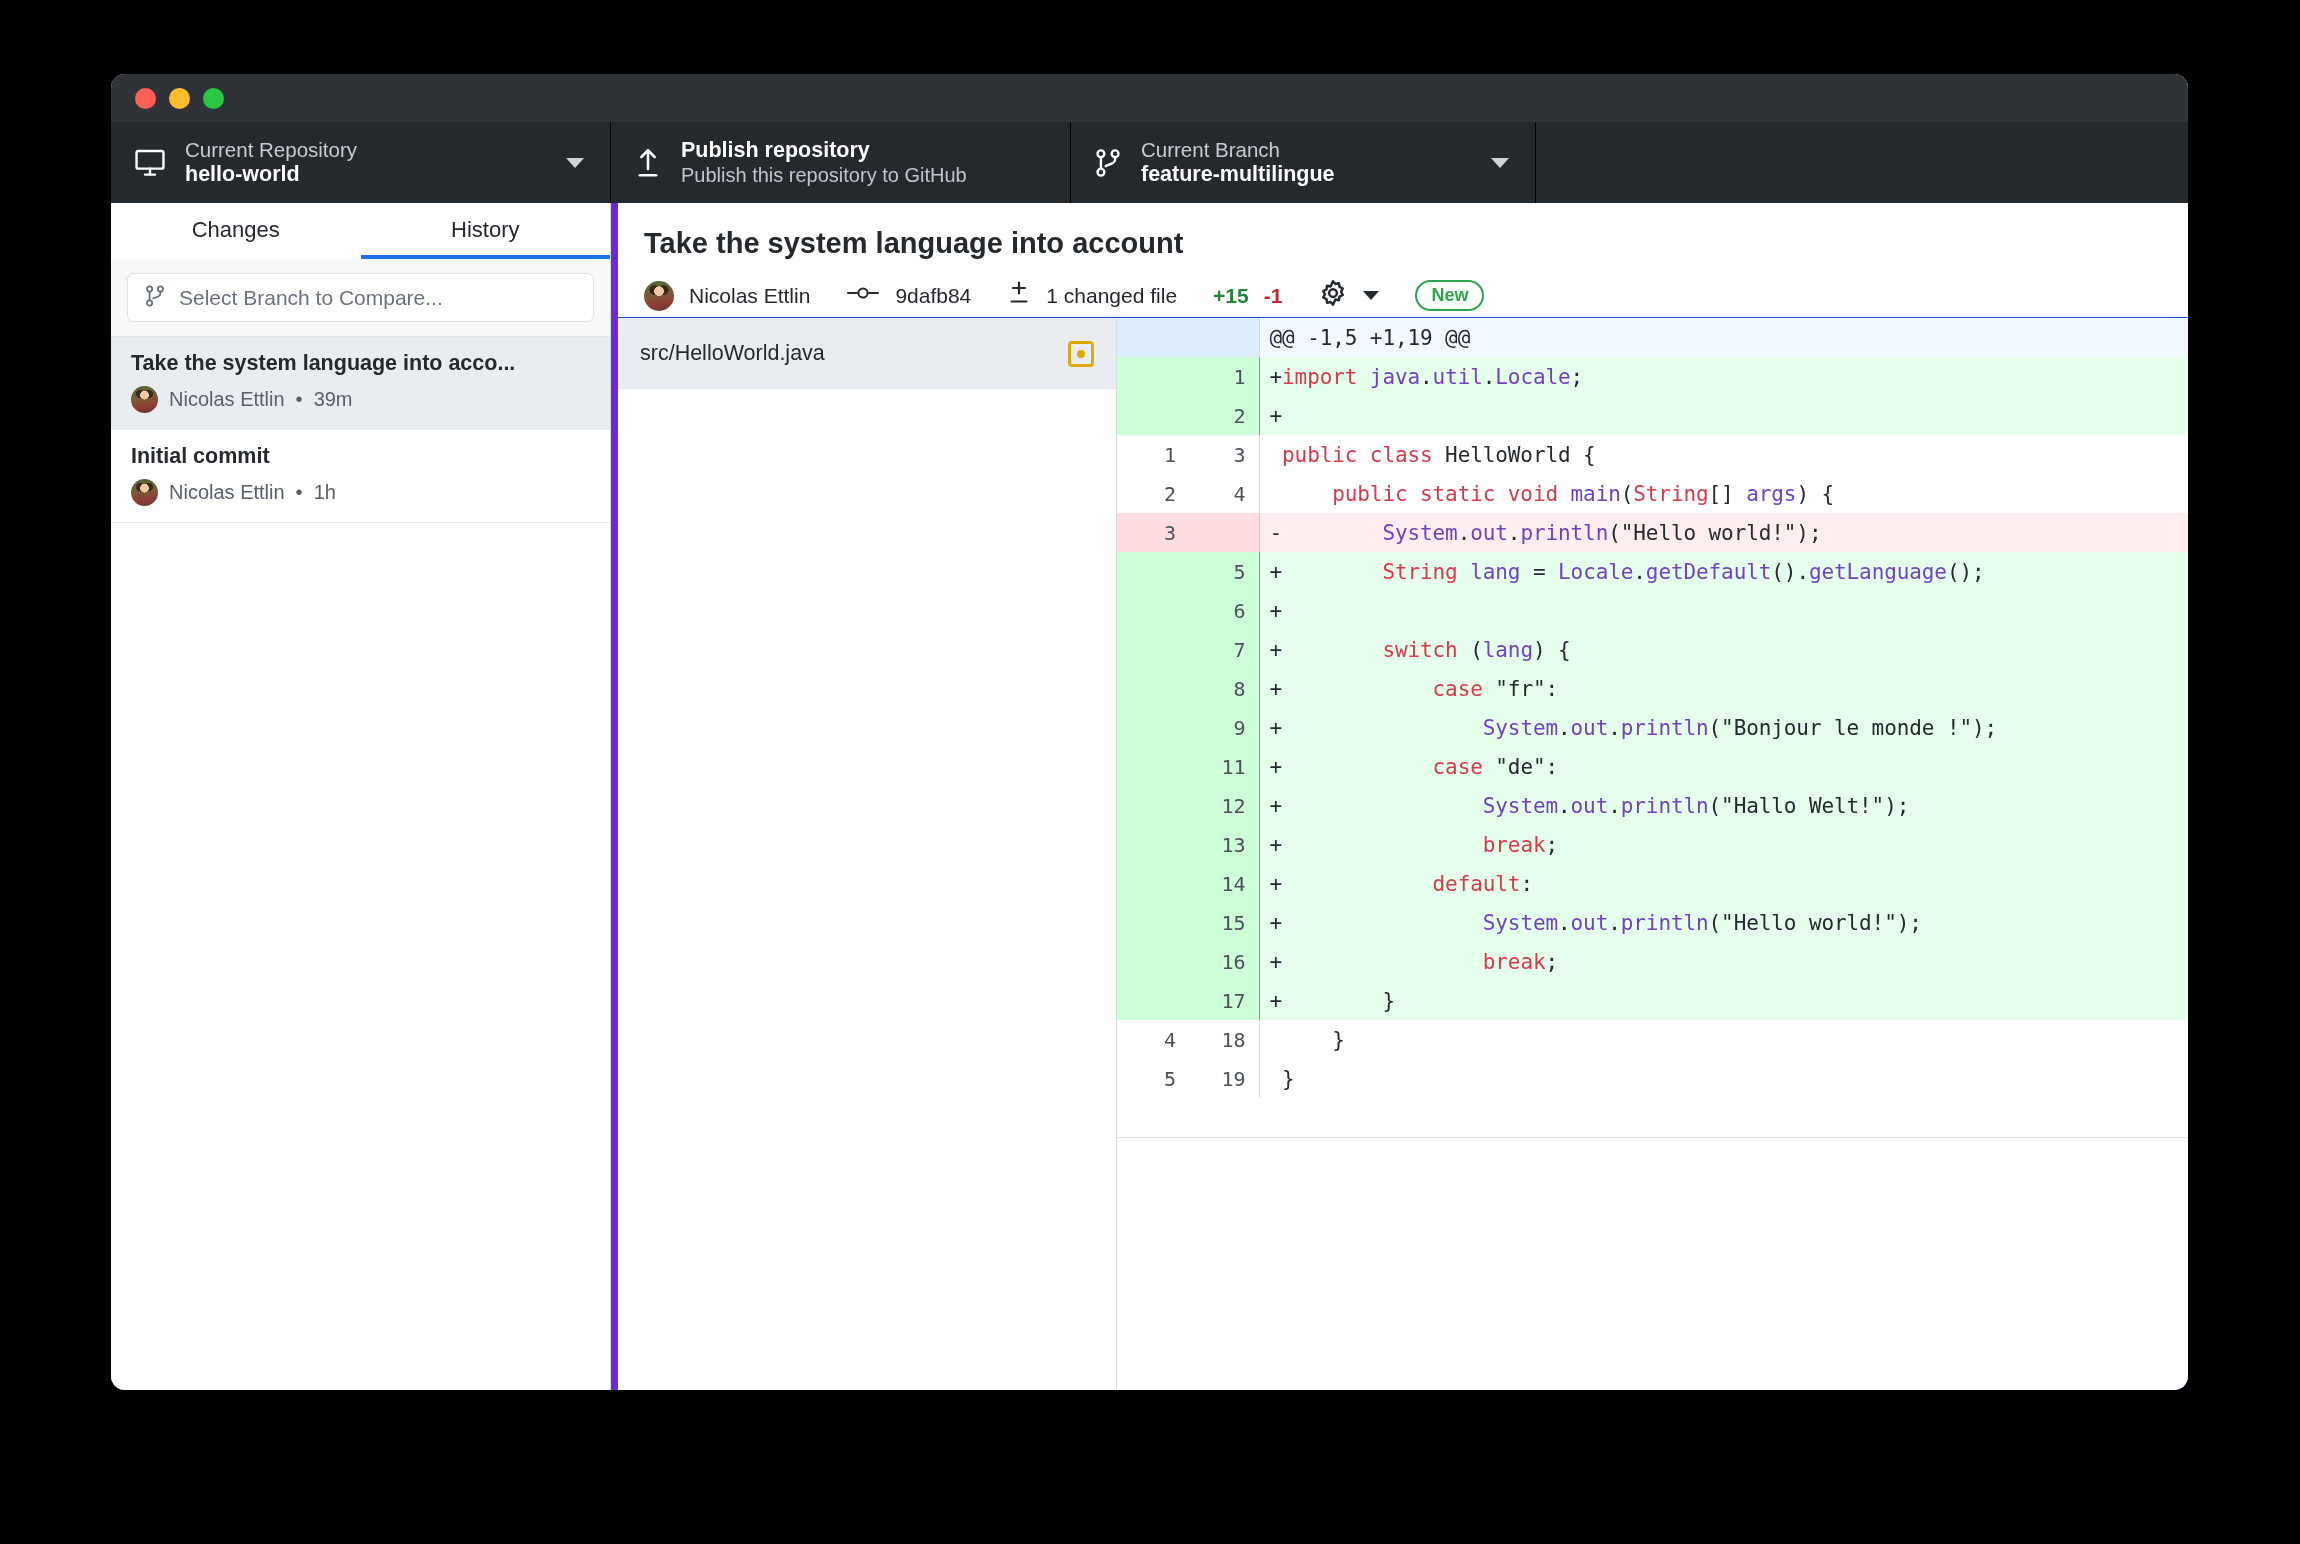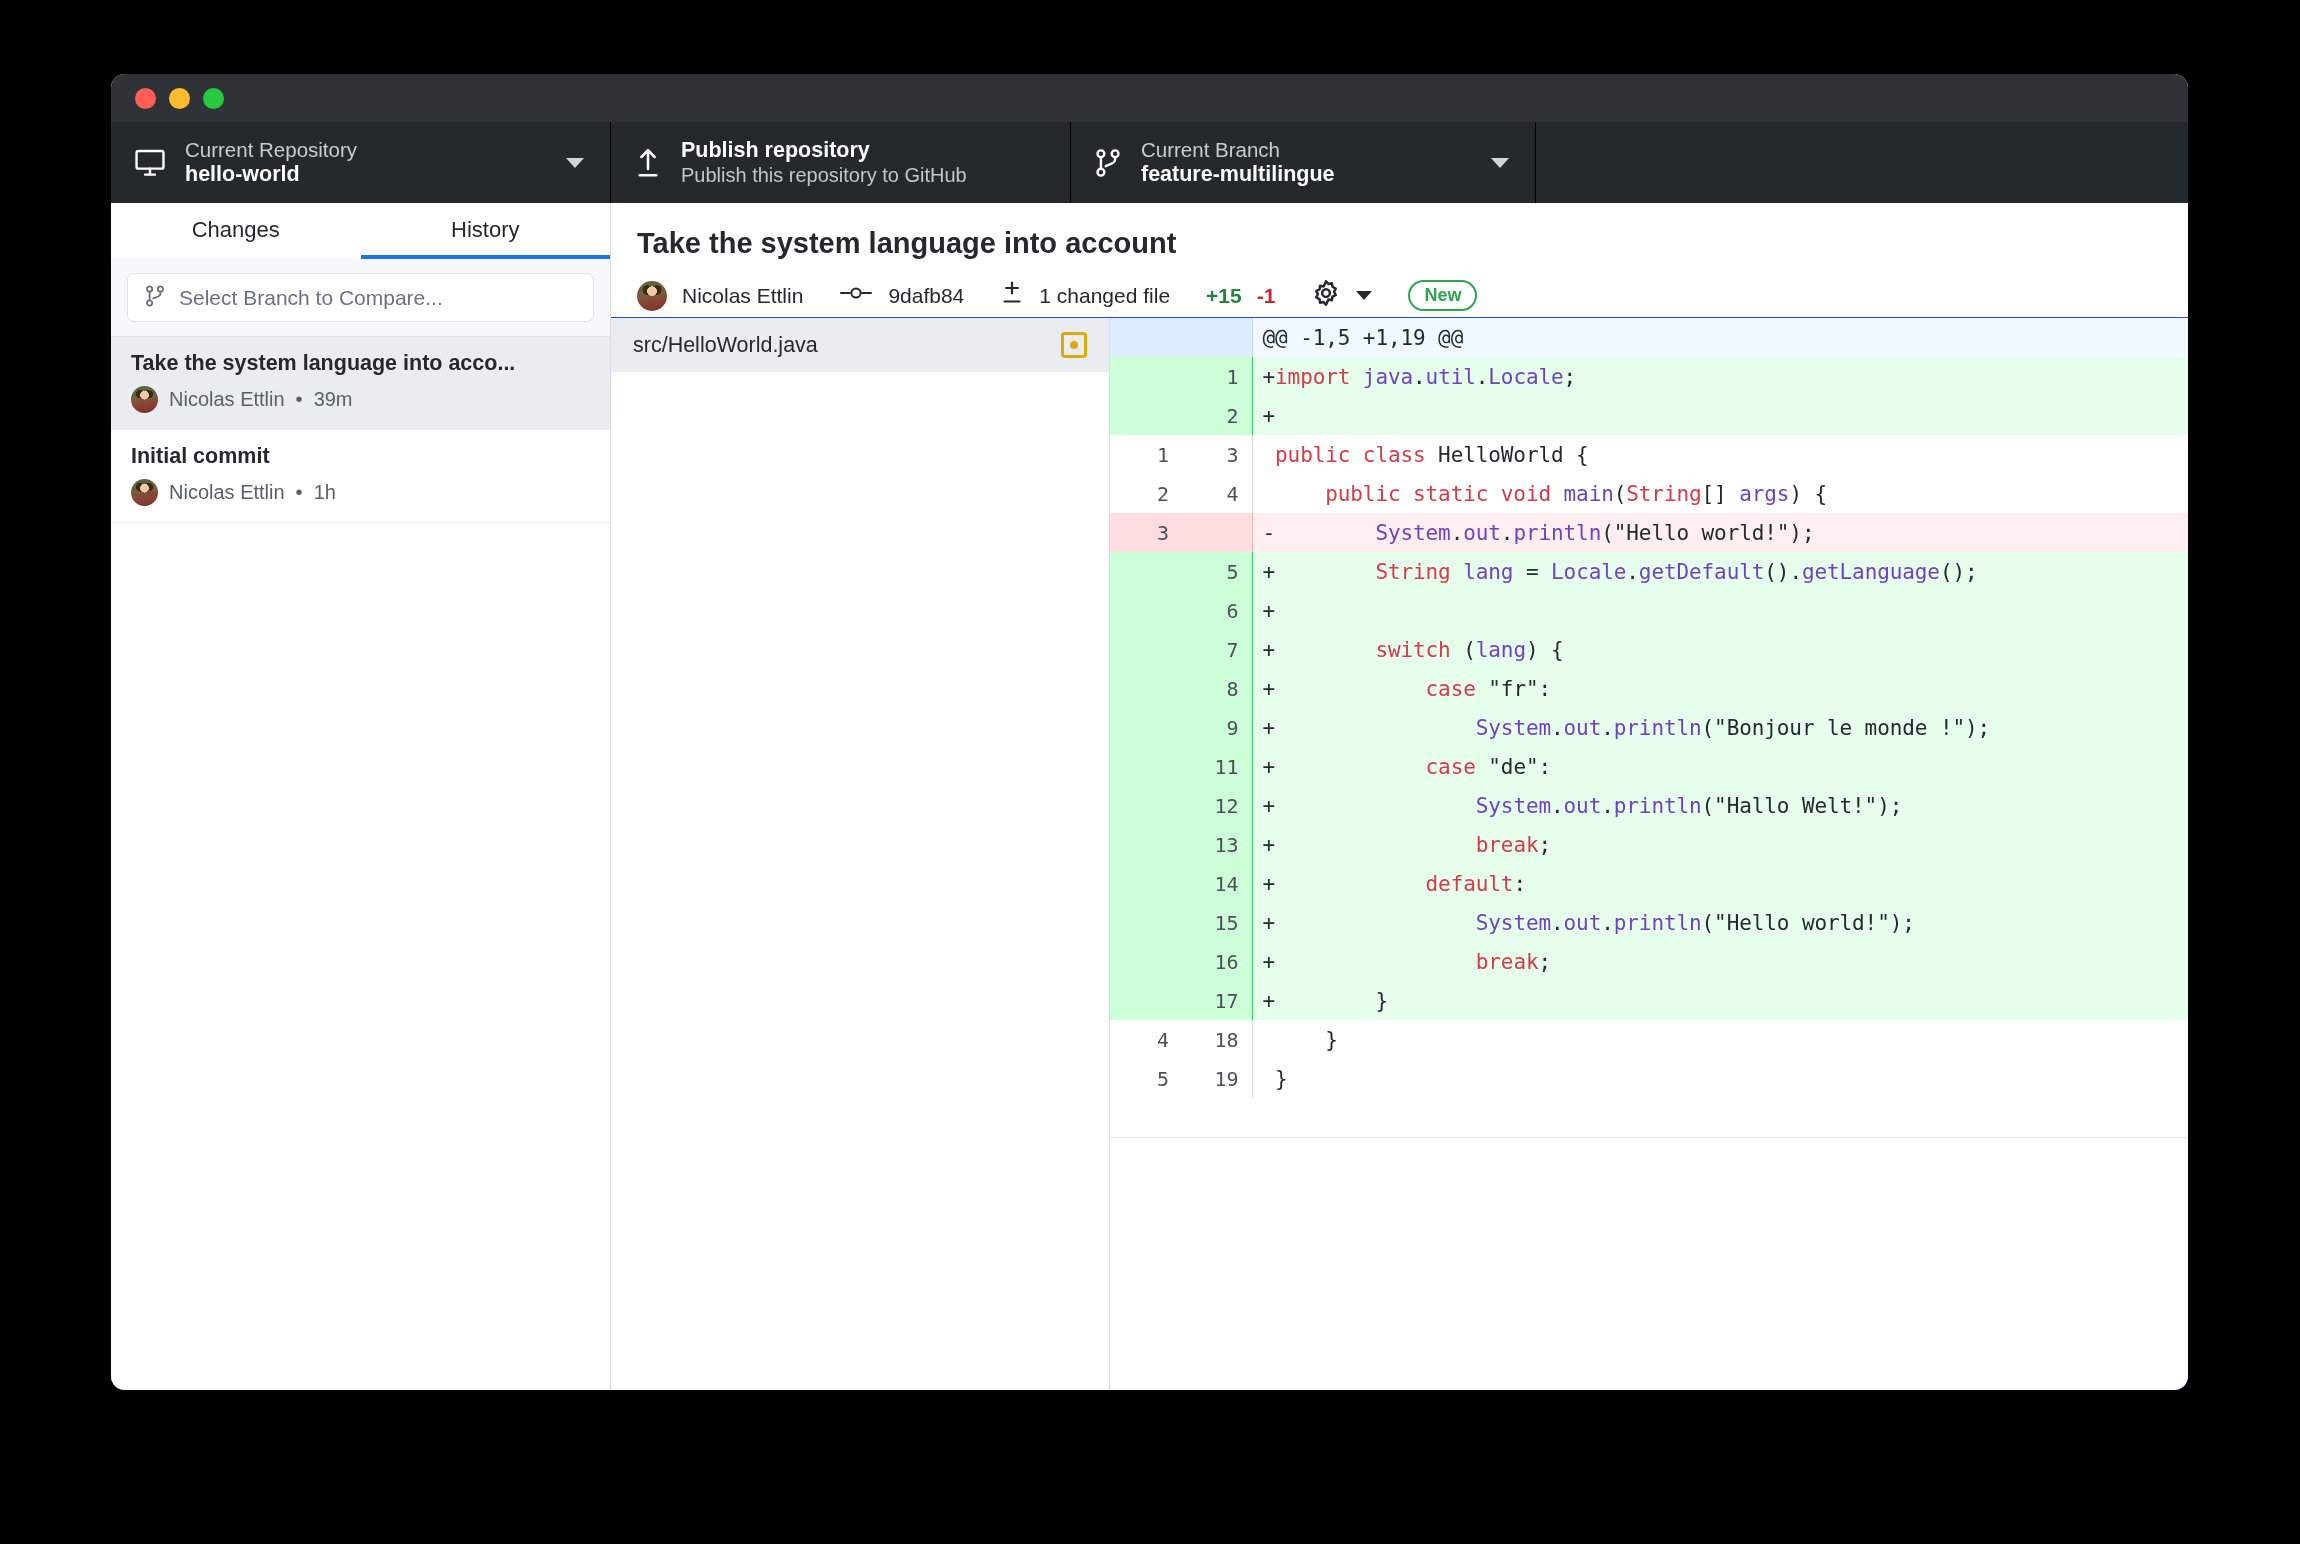--- a/index.html
+++ b/index.html
@@ -79,21 +79,21 @@
     transform: translateY(-50%);
     width: 0; height: 0;
     border-left: 9px solid transparent;
     border-right: 9px solid transparent;
     border-top: 10px solid #cfd4d9;
   }
   .publish-title { font-size: 21.5px; color: #fff; font-weight: bold; line-height: 1.2; white-space: nowrap; }
   .publish-sub { font-size: 20px; color: #c0c6cd; line-height: 1.2; white-space: nowrap; }
 
   
-  #body { flex: 1; display: flex; min-height: 0; background: #6d28d9; }
+  #body { flex: 1; display: flex; min-height: 0; background: #6d28d9; gap: 7px; }
 
   
   #sidebar {
     width: 500px;
     flex: 0 0 500px;
     border-right: 1px solid #d8dce0;
     display: flex;
     flex-direction: column;
     background: #fff;
     min-height: 0;
@@ -203,21 +203,21 @@
   }
 
   #panes { flex: 1; display: flex; min-height: 0; }
   #file-pane {
     width: 499px;
     flex: 0 0 499px;
     border-right: 1px solid #d8dce0;
     background: #fff;
   }
   .file-row {
-    height: 54px;
+    height: 71px;
     display: flex;
     align-items: center;
     padding: 0 22px 0 22px;
     background: #e9edf1;
     justify-content: space-between;
     gap: 10px;
   }
   .file-name { font-size: 21.5px; color: #24292e; white-space: nowrap; overflow: hidden; text-overflow: ellipsis; }
   .file-status {
     width: 26px; height: 26px;

